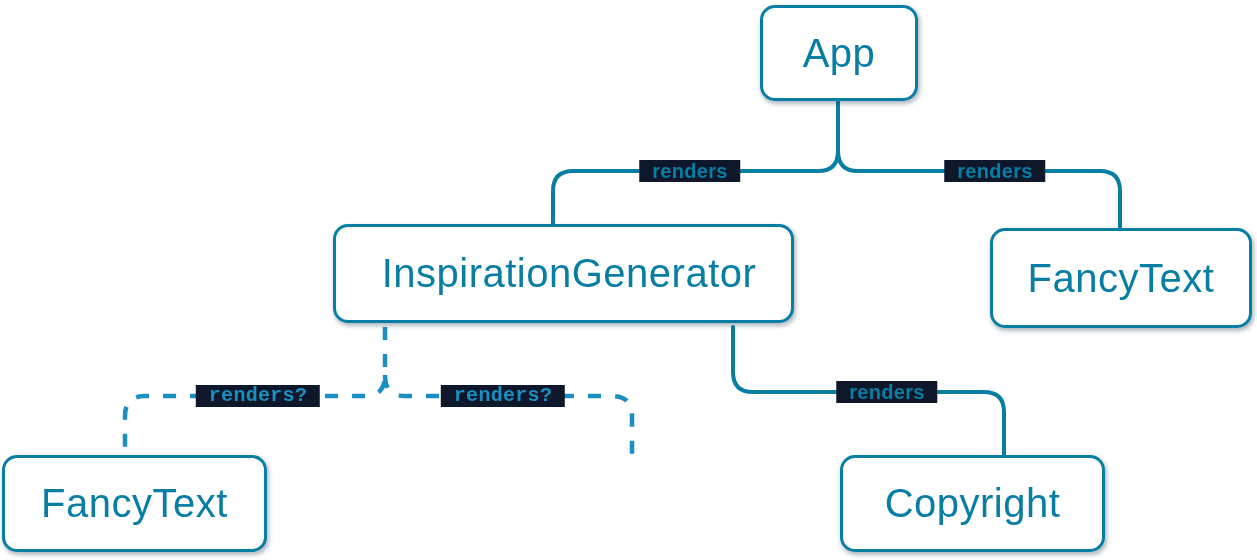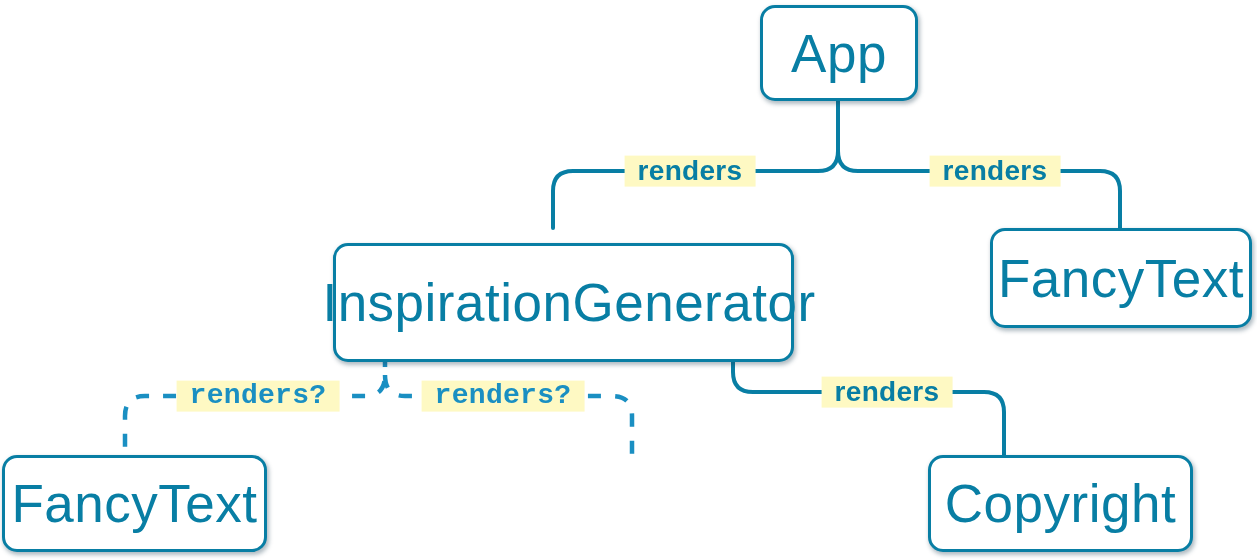--- a/index.html
+++ b/index.html
@@ -38,39 +38,39 @@
   .node {
     position: absolute;
     box-sizing: border-box;
     background: #ffffff;
     border: 3px solid #087ea4;
     border-radius: 15px;
     color: #087ea4;
     display: flex;
     align-items: center;
     justify-content: center;
-    font-size: 53px;
+    font-size: 40px;
     font-weight: 500;
     letter-spacing: 0.5px;
     box-shadow: 1.5px 2.5px 4px rgba(30, 60, 80, 0.35);
     white-space: nowrap;
   }
   .node-app        { left: 760px; top: 5px;   width: 158px; height: 96px;  }
-  .node-ig         { left: 333px; top: 243px; width: 461px; height: 119px; padding-left: 11px;  }
+  .node-ig         { left: 333px; top: 224px; width: 461px; height: 99px; padding-left: 11px;  }
   .node-ft-top     { left: 990px; top: 228px; width: 262px; height: 100px; }
   .node-ft-bottom  { left: 2px;   top: 455px; width: 265px; height: 97px;  }
   .node-color      { left: 538px; top: 455px; width: 183px; height: 97px;  }
-  .node-copyright  { left: 928px; top: 455px; width: 265px; height: 97px;  }
+  .node-copyright  { left: 840px; top: 455px; width: 265px; height: 97px;  }
 
   .edge-label {
     position: absolute;
     transform: translate(-50%, -50%);
-    background: #fef9c3;
+    background: #0f172a;
     padding: 0 13px;
-    font-size: 28px;
+    font-size: 20px;
     font-weight: 700;
     letter-spacing: 0.3px;
     white-space: nowrap;
     line-height: 1.1;
   }
   .edge-label.solid  { color: #087ea4; }
   .edge-label.dashed { color: #1a8fc2; font-family: Liberation Mono, monospace; }
 
   .lbl-renders-ig        { left: 690px; top: 171px; }
   .lbl-renders-ft        { left: 995px; top: 171px; }

